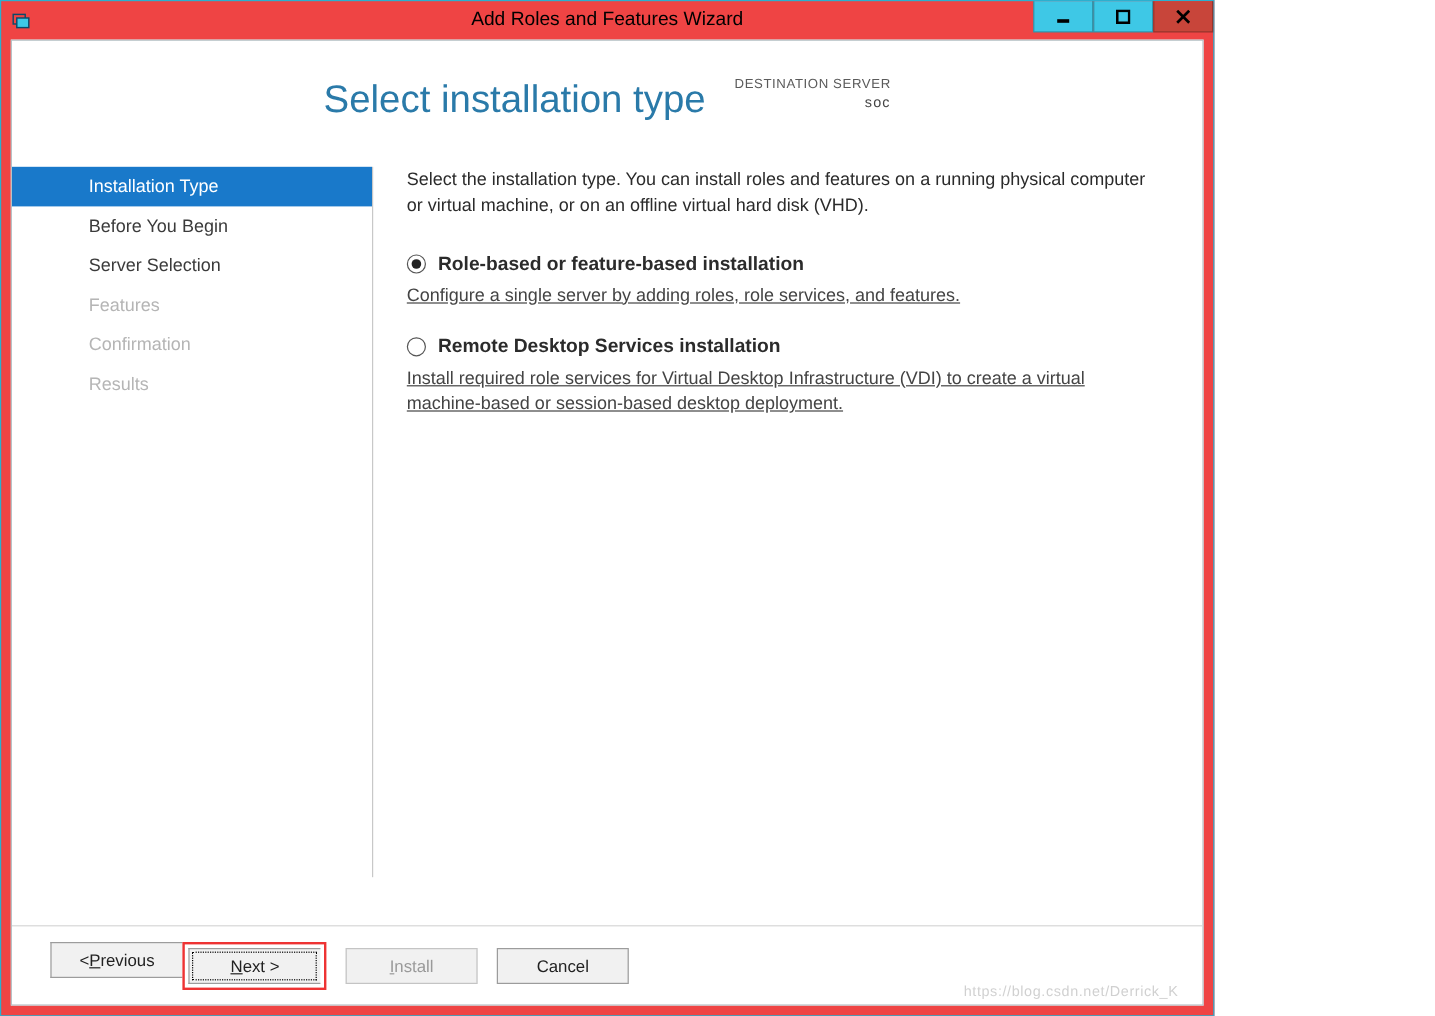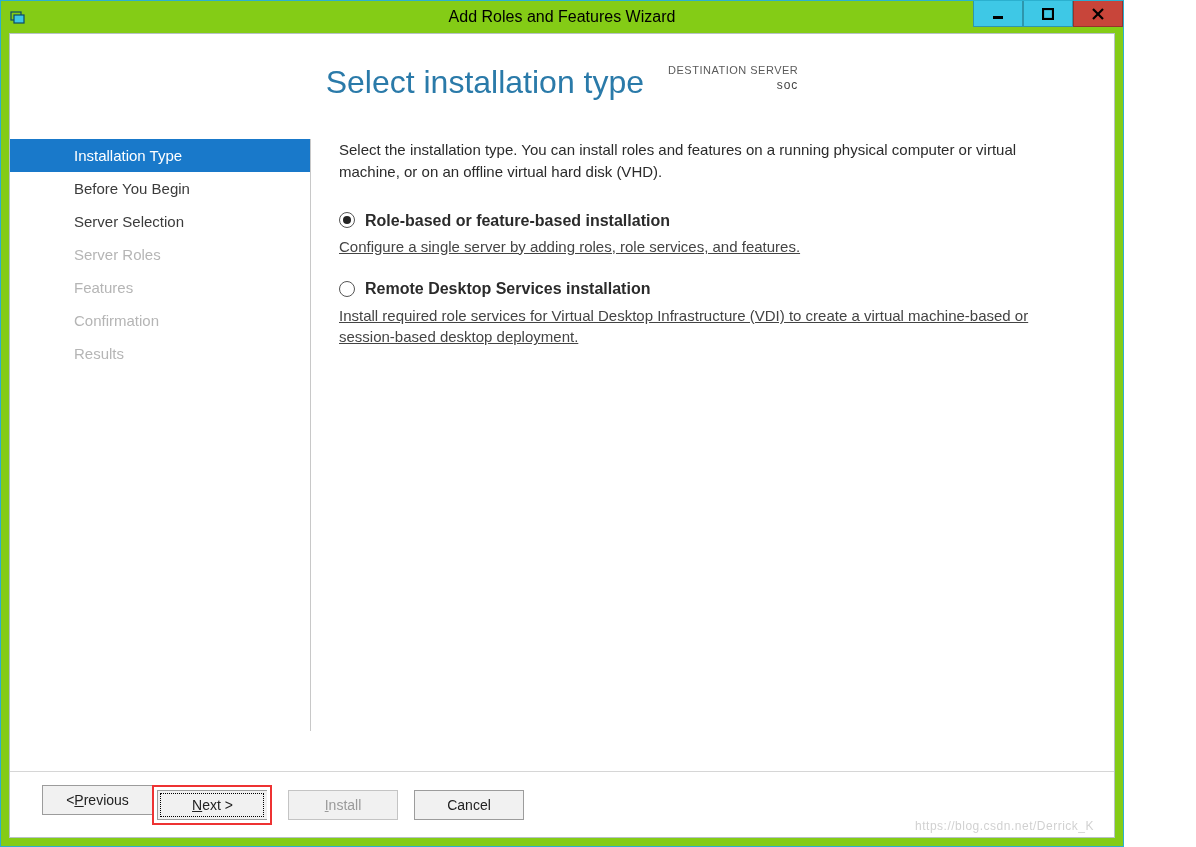--- a/index.html
+++ b/index.html
@@ -1,20 +1,20 @@
 <!DOCTYPE html>
 <html><head>
 <meta charset="utf-8">
 <style>
   * { box-sizing: border-box; margin: 0; padding: 0; font-family: "Segoe UI", Arial, sans-serif; }
   html, body { width: 1196px; height: 847px; overflow: hidden; background: #fff; }
 
   .window-frame {
-    width: 1124px; height: 847px;
-    background: #84cc16;
+    width: 1012px; height: 847px;
+    background: #ef4444;
     border: 1px solid #2bb0cf;
     display: flex; flex-direction: column;
   }
   .title-bar {
     height: 32px;
     display: flex; align-items: center;
     position: relative;
   }
   .title-bar .app-icon {
     width: 32px; height: 32px; display: flex; align-items: center; justify-content: center;
@@ -161,21 +161,20 @@
         <div class="dest-label">DESTINATION SERVER</div>
         <div class="dest-name">soc</div>
       </div>
     </div>
 
     <div class="body-zone">
       <div class="sidebar">
         <div class="sidebar-item selected">Installation Type</div>
         <div class="sidebar-item">Before You Begin</div>
         <div class="sidebar-item">Server Selection</div>
-        <div class="sidebar-item disabled">Server Roles</div>
         <div class="sidebar-item disabled">Features</div>
         <div class="sidebar-item disabled">Confirmation</div>
         <div class="sidebar-item disabled">Results</div>
       </div>
 
       <div class="divider"></div>
 
       <div class="main">
         <div class="intro">Select the installation type. You can install roles and features on a running physical computer or virtual machine, or on an offline virtual hard disk (VHD).</div>
 

